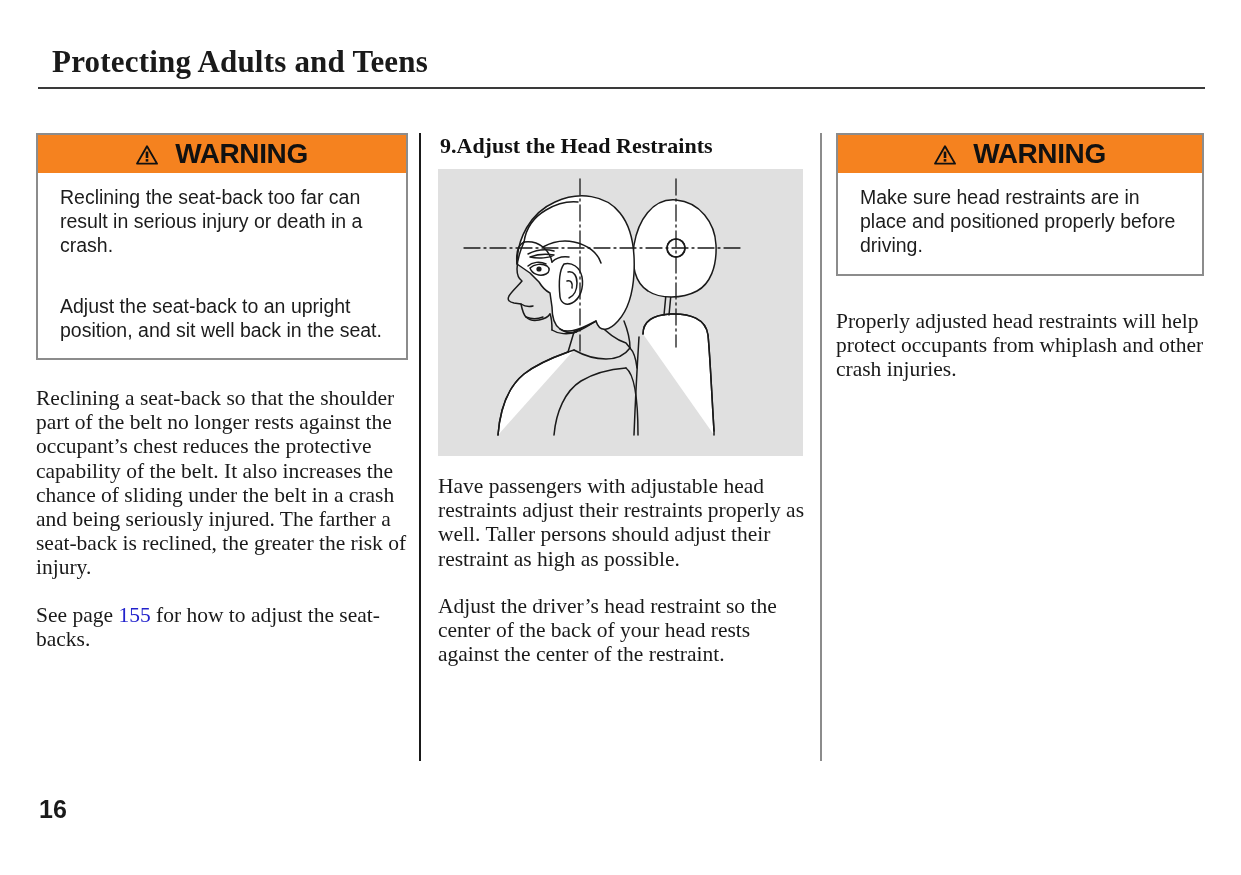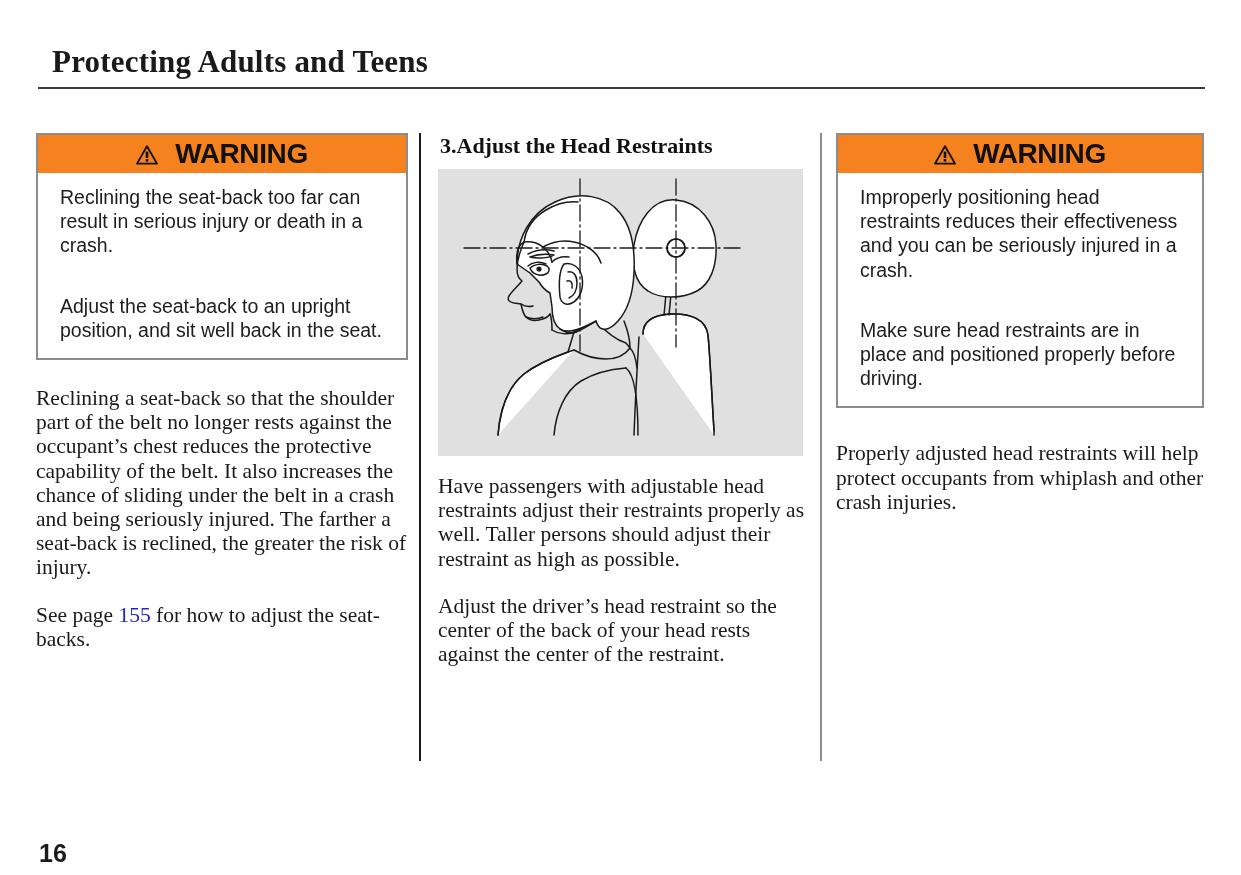--- a/index.html
+++ b/index.html
@@ -130,21 +130,20 @@
 
   
   #page-number {
     position: absolute;
     left: 39px;
     top: 795px;
     font-family: "Liberation Sans", sans-serif;
     font-weight: bold;
     font-size: 25px;
     color: #1a1a1a;
-    margin-top: 44px;
   }
 </style>
 </head>
 <body>
 
 <div id="page-title">Protecting Adults and Teens</div>
 <div id="header-rule"></div>
 
 <div id="divider-left" class="col-divider"></div>
 <div id="divider-right" class="col-divider"></div>
@@ -168,21 +167,21 @@
 
   <div id="left-gap"></div>
 
   <p class="body-text">Reclining a seat-back so that the shoulder part of the belt no longer rests against the occupant’s chest reduces the protective capability of the belt. It also increases the chance of sliding under the belt in a crash and being seriously injured. The farther a seat-back is reclined, the greater the risk of injury.</p>
 
   <p class="body-text"><span>See page </span><span class="pagelink">155</span><span> for how to adjust the seat-backs.</span></p>
 </div>
 
 <div id="col-middle" class="column">
 
-  <h2 id="section-heading">3.Adjust the Head Restraints</h2>
+  <h2 id="section-heading">9.Adjust the Head Restraints</h2>
 
   <svg id="illustration" viewBox="0 0 365 287">
     <rect x="0" y="0" width="365" height="287" fill="#E0E0E0"></rect>
     <g fill="none" stroke="#1a1a1a" stroke-width="1.5" stroke-linecap="round" stroke-linejoin="round">
 
       <path d="M205 165 C205 152 215 146 232 145 C252 144 268 150 270 166 C272 186 274 230 276 262 L276 266" fill="#ffffff"></path>
       <path d="M205 165 C205 152 215 146 232 145 C252 144 268 150 270 166 C272 186 274 230 276 262"></path>
       <path d="M201 168 C199 200 197 240 196 266"></path>
 
       <path d="M228 125 L226 146"></path>
@@ -269,21 +268,20 @@
   <div class="warning-box">
     <div class="warning-header">
       <svg class="warning-tri-icon" viewBox="0 0 22 20">
         <path d="M11 1.2 L21 18.6 L1 18.6 Z" fill="none" stroke="#111111" stroke-width="1.9" stroke-linejoin="round"></path>
         <rect x="9.7" y="6.6" width="2.6" height="6.4" fill="#111111"></rect>
         <rect x="9.7" y="14.1" width="2.6" height="2.5" fill="#111111"></rect>
       </svg>
       <span class="warning-word">WARNING</span>
     </div>
     <div class="warning-body">
-      <p>Improperly positioning head restraints reduces their effectiveness and you can be seriously injured in a crash.</p>
       <p>Make sure head restraints are in place and positioned properly before driving.</p>
     </div>
   </div>
 
   <div id="right-gap"></div>
 
   <p class="body-text">Properly adjusted head restraints will help protect occupants from whiplash and other crash injuries.</p>
 
 </div>
 

